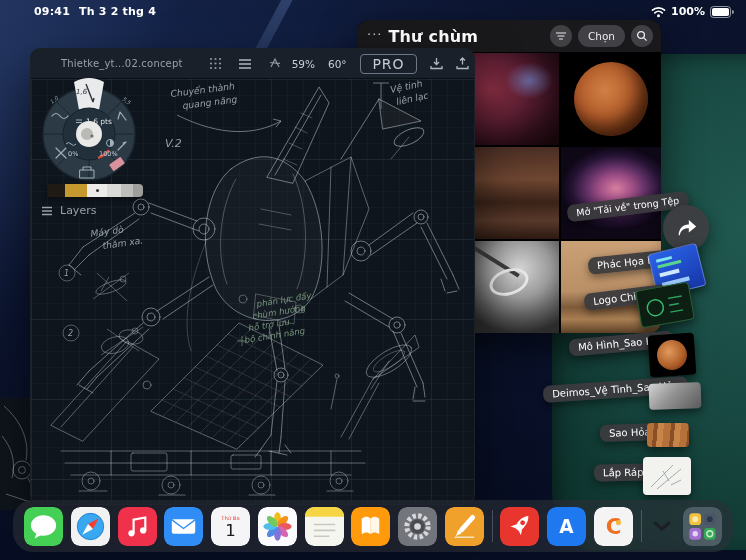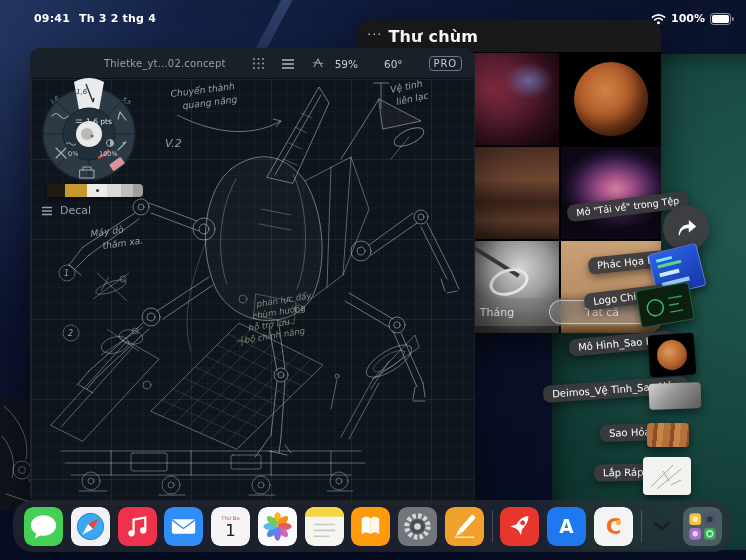--- a/index.html
+++ b/index.html
@@ -14,21 +14,21 @@
   .streak1{position:absolute;left:250px;top:-30px;width:10px;height:180px;transform:rotate(28deg);
     background:linear-gradient(180deg,rgba(150,190,255,.25),rgba(150,190,255,0));}
   .streak2{position:absolute;left:60px;top:520px;width:640px;height:3px;transform:rotate(-2deg);
     background:linear-gradient(90deg,rgba(90,140,255,0),rgba(90,140,255,.35),rgba(90,140,255,0));border-radius:2px;}
   .desk{position:absolute;left:552px;top:54px;width:240px;height:496px;
     border-radius:110px 0 0 40px / 90px 0 0 60px;
     background:radial-gradient(120% 90% at 80% 35%, #20584f 0%, #174740 45%, #0f3630 80%, #0b2c27 100%);
     box-shadow:inset 6px 6px 18px rgba(0,0,0,.35);}
 
   
-  .statusbar{position:absolute;left:0;top:0;width:100%;height:22px;z-index:9;color:#fff;margin-top:7px;}
+  .statusbar{position:absolute;left:0;top:0;width:100%;height:22px;z-index:9;color:#fff;}
   .sb-left{position:absolute;left:34px;top:5px;font-size:11px;font-weight:bold;letter-spacing:.2px;display:flex;gap:9px;}
   .sb-right{position:absolute;right:12px;top:5px;display:flex;align-items:center;gap:5px;font-size:11px;font-weight:bold;}
 
   
   .photos{position:absolute;left:357px;top:20px;width:304px;height:313px;border-radius:12px;
     background:#000;overflow:hidden;z-index:2;box-shadow:0 14px 36px rgba(0,0,0,.55);}
   .ph-header{position:absolute;left:0;top:0;width:100%;height:32px;background:rgba(26,26,28,.95);
     display:flex;align-items:center;padding:0 8px;z-index:3;}
   .ph-more{color:#c8c8cc;font-size:13px;letter-spacing:1px;margin:0 6px 4px 2px;}
   .ph-title{color:#fff;font-size:16px;font-weight:bold;letter-spacing:.2px;}
@@ -46,25 +46,25 @@
   .seg{flex:1;height:24px;border-radius:13px;display:flex;align-items:center;justify-content:center;
     font-size:11px;color:rgba(255,255,255,.8);}
   .seg.active{border:1px solid rgba(255,255,255,.55);background:rgba(255,255,255,.10);}
 
   
   .concepts{position:absolute;left:30px;top:48px;width:445px;height:457px;border-radius:10px;
     background:#10161d;overflow:hidden;z-index:3;border:1px solid rgba(255,255,255,.05);
     box-shadow:0 22px 50px rgba(0,0,0,.55);}
   .c-toolbar{position:absolute;left:0;top:0;width:100%;height:30px;background:#19202a;
     border-bottom:1px solid #0a0e13;display:flex;align-items:center;padding:0 10px;gap:10px;z-index:5;}
-  .c-file{color:#97a1ab;font-size:10px;letter-spacing:.2px;white-space:nowrap;margin-left:43px;}
+  .c-file{color:#97a1ab;font-size:10px;letter-spacing:.2px;white-space:nowrap;}
   .c-sep{width:1px;height:14px;background:#2c3540;}
   .tb-icons{display:flex;gap:16px;margin-left:16px;align-items:center;}
-  .tb-right{margin-left:auto;display:flex;gap:26px;align-items:center;color:#c6cfd7;font-size:10.5px;}
-  .pro{border:1px solid #6d7886;border-radius:4px;padding:1px 4px;font-size:10px;letter-spacing:.8px;color:#c3ccd4;}
+  .tb-right{margin-left:auto;display:flex;gap:13px;align-items:center;color:#c6cfd7;font-size:10.5px;}
+  .pro{border:1px solid #6d7886;border-radius:4px;padding:1px 12px;font-size:14px;letter-spacing:.8px;color:#c3ccd4;}
   .c-canvas{position:absolute;left:0;top:30px;width:445px;height:427px;background:#0f151c;
     background-image:
       linear-gradient(rgba(96,140,160,.10) 1px, transparent 1px),
       linear-gradient(90deg, rgba(96,140,160,.10) 1px, transparent 1px),
       linear-gradient(rgba(96,140,160,.05) 1px, transparent 1px),
       linear-gradient(90deg, rgba(96,140,160,.05) 1px, transparent 1px);
     background-size:80px 80px,80px 80px,16px 16px,16px 16px;}
   .layers-row{position:absolute;left:10px;top:155px;display:flex;gap:7px;align-items:center;z-index:5;}
   .layers-label{color:#97a1ab;font-size:11px;}
   .colorbar{position:absolute;left:16px;top:135px;height:13px;display:flex;z-index:5;
@@ -110,20 +110,36 @@
           <circle cx="22" cy="72" r="3.5"></circle>
         <path d="M28,80 L34,92 M2,38 C12,50 16,64 12,80 M6,96 L30,104"></path>
       </g>
     </svg>
   </div>
 
   <div class="photos">
     <div class="ph-header">
       <span class="ph-more">···</span>
       <span class="ph-title">Thư chùm</span>
+      <div class="ph-actions">
+        <div class="ph-circle">
+          <svg width="12" height="10" viewBox="0 0 12 10">
+            <g stroke="#ececf0" stroke-width="1.2">
+                <path d="M1,2 H11 M2.5,5 H9.5 M4,8 H8"></path>
+              </g>
+          </svg>
+        </div>
+        <div class="ph-select">Chọn</div>
+        <div class="ph-circle">
+          <svg width="12" height="12" viewBox="0 0 12 12">
+            <circle cx="5" cy="5" r="3.4" fill="none" stroke="#ececf0" stroke-width="1.3"></circle>
+            <path d="M7.6,7.6 L10.6,10.6" stroke="#ececf0" stroke-width="1.3"></path>
+          </svg>
+        </div>
+      </div>
     </div>
     <div class="ph-grid">
       <div class="tile" style="background:#16090c;"></div>
       <div class="tile" style="background:
         radial-gradient(60% 50% at 70% 30%, rgba(120,170,255,.5), rgba(0,0,0,0) 40%),
         radial-gradient(90% 80% at 30% 40%, #8a2f44 0%, #5e1f33 40%, #2a0d18 75%, #140609 100%);"></div>
       <div class="tile" style="background:#000;">
         <div style="position:absolute;left:13px;top:9px;width:74px;height:74px;border-radius:50%;
           background:radial-gradient(circle at 42% 38%, #d08045 0%, #b35c2a 45%, #8a3f17 75%, #5e2a0e 100%);
           box-shadow:inset -8px -10px 18px rgba(0,0,0,.55);"></div>
@@ -134,24 +150,20 @@
       <div class="tile" style="background:
         radial-gradient(55% 45% at 55% 45%, #d77fa0 0%, #a04f86 30%, #5e2f63 55%, #241333 80%, #0e0716 100%);"></div>
       <div class="tile" style="background:#0b0b0e;"></div>
       <div class="tile" style="background:
         radial-gradient(70% 70% at 60% 30%, #d8d8d8 0%, #9a9a9a 45%, #5a5a5a 75%, #2c2c2c 100%);">
         <div style="position:absolute;left:8px;top:18px;width:56px;height:4px;background:#3c3c3c;transform:rotate(32deg);"></div>
         <div style="position:absolute;left:30px;top:28px;width:40px;height:26px;border-radius:50%;border:3px solid #e8e8e8;transform:rotate(-18deg);"></div>
       </div>
       <div class="tile" style="background:
         linear-gradient(180deg,#caa177 0%, #b98f66 55%, #7d5a3a 72%, #a87e52 85%, #5e4228 100%);"></div>
-    </div>
-    <div class="seg-wrap">
-      <div class="seg">Tháng</div>
-      <div class="seg active">Tất cả</div>
     </div>
   </div>
 
   <div class="concepts">
     <div class="c-toolbar">
       <svg width="13" height="13" viewBox="0 0 13 13">
         <g fill="#8b97a3">
             <rect x="0" y="0" width="5.5" height="5.5" rx="1"></rect>
             <rect x="7.5" y="0" width="5.5" height="5.5" rx="1"></rect>
         <rect x="0" y="7.5" width="5.5" height="5.5" rx="1"></rect>
@@ -370,21 +382,21 @@
       <div class="sw" style="width:12px;background:#bdbdbb;"></div>
       <div class="sw" style="width:10px;background:#9e9e9c;"></div>
     </div>
 
     <div class="layers-row">
       <svg width="12" height="10" viewBox="0 0 12 10">
         <g stroke="#97a1ab" stroke-width="1.4">
             <path d="M1,1.5 H11 M1,5 H11 M1,8.5 H11"></path>
           </g>
       </svg>
-      <span class="layers-label">Decal</span>
+      <span class="layers-label">Layers</span>
     </div>
   </div>
 
   <div class="pill" style="left:567px;top:198px;transform:rotate(-7deg);font-size:9.5px;">Mở "Tải về" trong Tệp</div>
 
   <div class="share-btn">
     <svg width="26" height="24" viewBox="0 0 46 42">
       <path d="M10,34 C10,21 20,14 28,15 L28,7 L41,18.5 L28,29 L28,21.5 C21,20.5 13,25 12,34 Z" fill="#fff"></path>
     </svg>
   </div>

